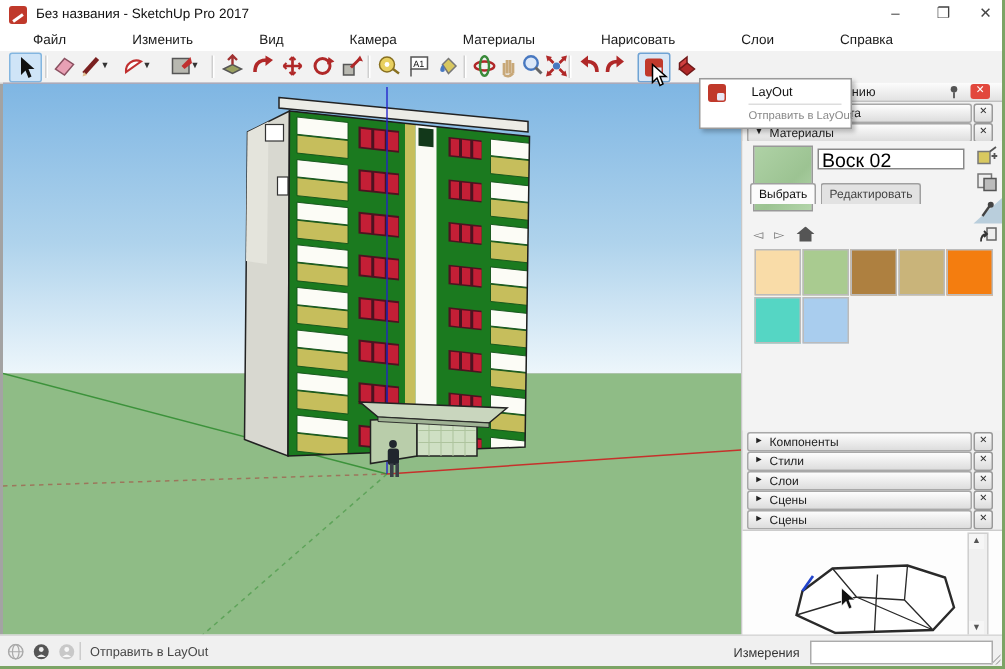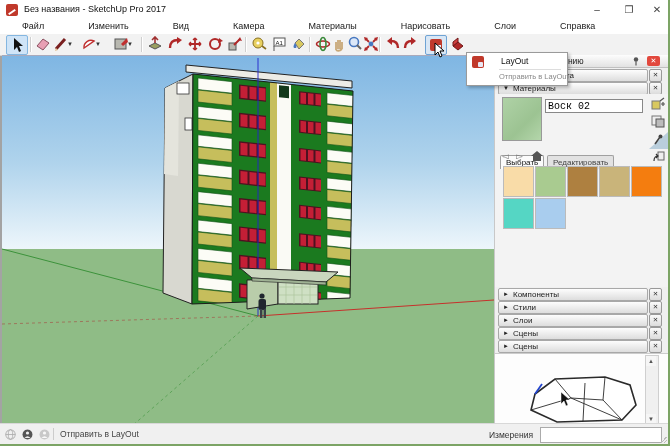--- a/index.html
+++ b/index.html
@@ -33,24 +33,24 @@
   .tray{position:absolute;left:494px;top:55px;width:174px;height:368px;background:#F0F0F0;border-left:1px solid #C8C8C8;}
   .trayhead{position:absolute;left:0;top:0;width:174px;height:12px;background:linear-gradient(#FDFDFD,#E2E2E2);border-bottom:1px solid #C0C0C0;font-size:8.5px;color:#222;}
   .trayhead .lbl{position:absolute;left:8px;top:1px;white-space:nowrap;}
   .pin{position:absolute;left:136px;top:1px;width:10px;height:10px;}
   .redx{position:absolute;left:152px;top:1px;width:13px;height:10px;background:#E2483D;border-radius:2px;color:#FFF;font-size:7px;text-align:center;line-height:10px;}
   .pbar{position:absolute;left:3px;width:148px;height:11px;background:linear-gradient(#FDFDFD,#DDDDDD);border:1px solid #A8A8A8;border-radius:2px;font-size:8px;color:#222;line-height:11px;white-space:nowrap;overflow:hidden;}
   .pbar .arr{display:inline-block;width:10px;padding-left:4px;font-size:6px;vertical-align:top;}
   .xbtn{position:absolute;left:154px;width:11px;height:11px;background:linear-gradient(#FAFAFA,#DCDCDC);border:1px solid #999;border-radius:2px;font-size:6.5px;color:#333;text-align:center;line-height:10px;}
   .mat{position:absolute;left:0;top:39px;width:174px;height:193px;background:#F3F3F3;}
   .mat-prev{position:absolute;left:7px;top:3px;width:38px;height:42px;background:linear-gradient(135deg,#AFD2A6,#9CC392 60%,#B4D6AB);border:1px solid #999;}
-  .mat-name{position:absolute;left:50px;top:5px;width:92px;height:12px;font-size:10px;border:1px solid #888;padding:0 2px;font-family:Liberation Mono, monospace;}
+  .mat-name{position:absolute;left:50px;top:5px;width:92px;height:12px;font-size:13px;border:1px solid #888;padding:0 2px;font-family:Liberation Sans, sans-serif;}
   .mat-ico{position:absolute;left:156px;width:14px;height:14px;}
   .tri{position:absolute;left:154px;top:38px;width:0;height:0;border-bottom:17px solid #B9CEDC;border-left:19px solid transparent;}
-  .tab{position:absolute;top:28px;height:13px;font-size:8px;line-height:13px;padding:0 5px;border:1px solid #A0A0A0;border-bottom:none;border-radius:2px 2px 0 0;margin-top:33px;}
+  .tab{position:absolute;top:28px;height:13px;font-size:8px;line-height:13px;padding:0 5px;border:1px solid #A0A0A0;border-bottom:none;border-radius:2px 2px 0 0;}
   .tab.on{background:#FBFBFB;color:#111;}
   .tab.off{background:#E2E2E2;color:#444;}
   .navrow{position:absolute;left:0;top:55px;width:174px;height:16px;}
   .navarr{position:absolute;top:2px;font-size:9px;color:#777;}
   .combo{position:absolute;left:52px;top:1px;width:88px;height:13px;background:#FFF;border:1px solid #888;font-size:8px;line-height:13px;padding-left:3px;color:#111;}
   .combo .dd{position:absolute;right:0;top:0;width:12px;height:13px;background:linear-gradient(#F5F5F5,#D8D8D8);border-left:1px solid #999;text-align:center;font-size:6px;line-height:13px;color:#333;padding-left:0;}
   .swatch{position:absolute;width:29px;height:29px;border:1px solid #BBB;}
   .lowpanels .pbar{left:3px;}
   .instr{position:absolute;left:0;top:298px;width:174px;height:70px;background:#FDFDFD;border-top:1px solid #CCC;}
   .sbar{position:absolute;left:150px;top:1px;width:12px;height:68px;background:#F0F0F0;border:1px solid #CFCFCF;}

